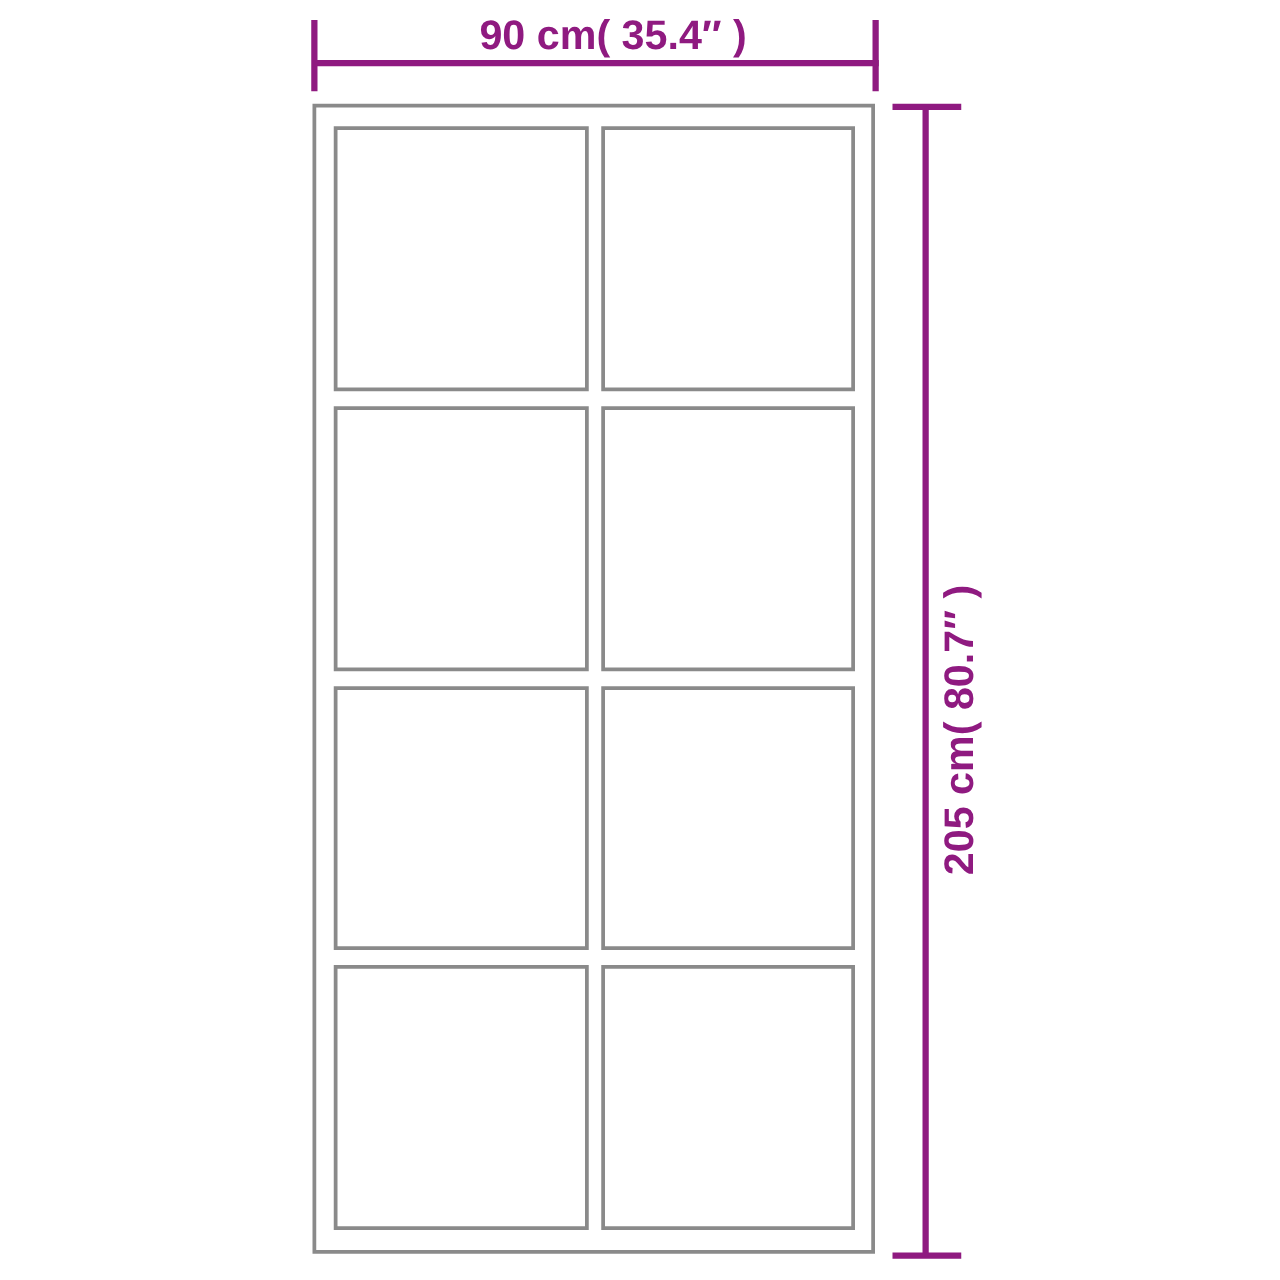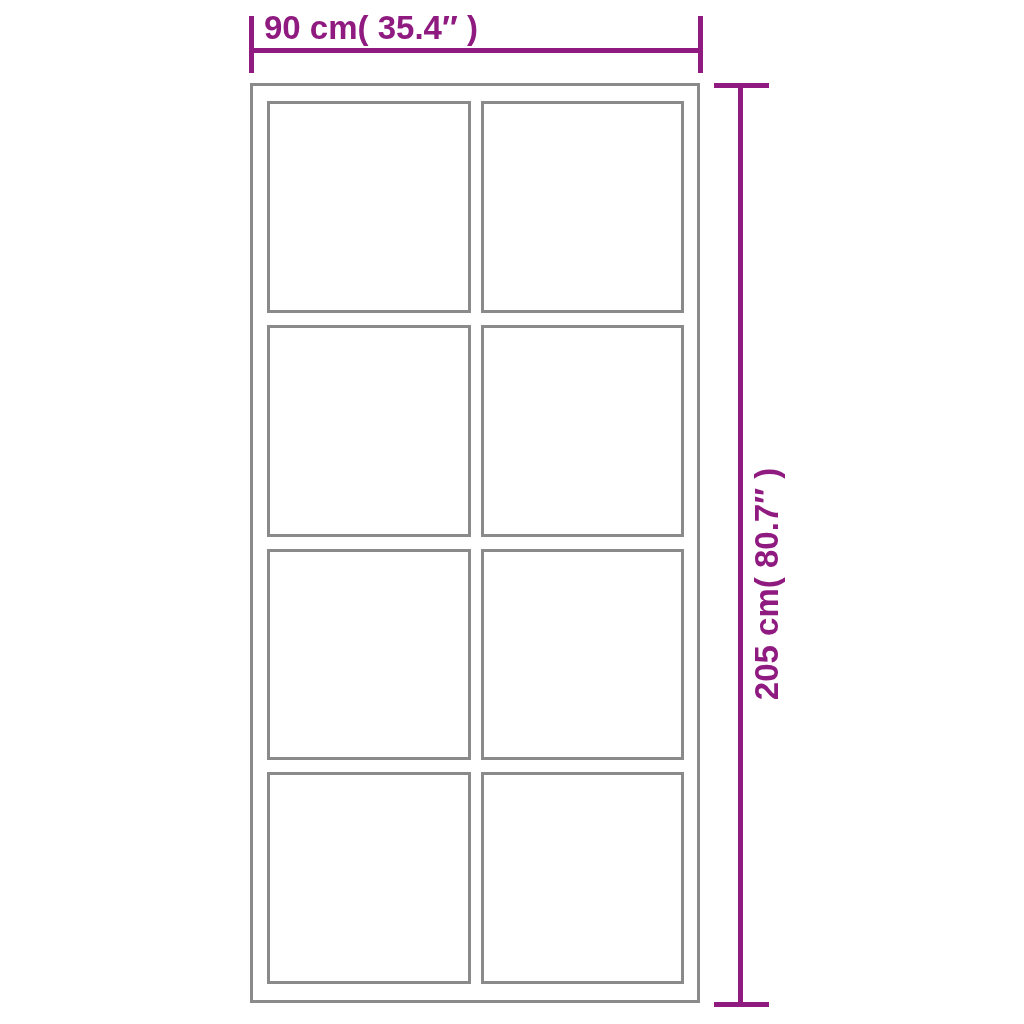--- a/index.html
+++ b/index.html
@@ -65,21 +65,21 @@
     background:var(--accent);
   }
   .dim-tick-v.left{ left:249px; }
   .dim-tick-v.right{ left:698px; }
 
   .dim-label-top{
     position:absolute;
     left:264px;
     top:10px;
     width:453px;
-    text-align:left;
+    text-align:center;
     color:var(--accent);
     font-size:33px;
     font-weight:bold;
     line-height:36px;
     white-space:nowrap;
   }
 
   .dim-line-v{
     position:absolute;
     left:738px;

